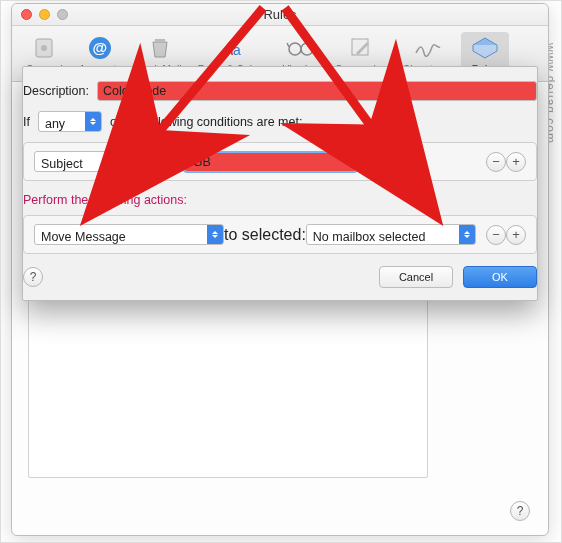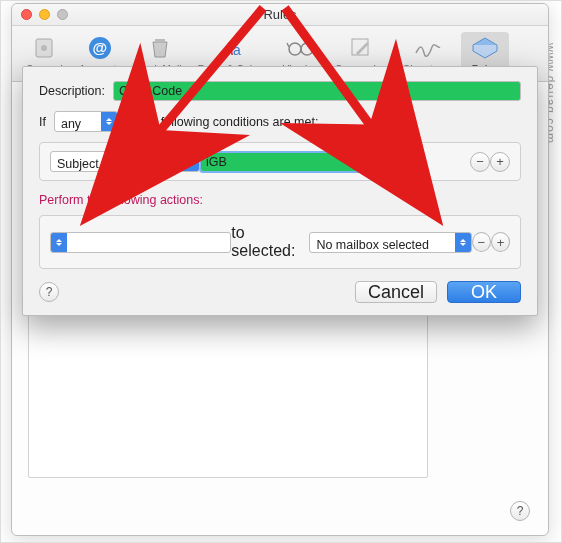--- a/index.html
+++ b/index.html
@@ -16,39 +16,39 @@
   .toolbar { display: flex; align-items: flex-end; padding: 6px 6px 4px; background: linear-gradient(#f5f5f5,#e9e9e9); border-bottom: 1px solid #c8c8c8; }
   .tool { display: flex; flex-direction: column; align-items: center; padding: 2px 8px; border-radius: 4px; font-size: 10px; color: #6b6b6b; letter-spacing: 0.2px; }
   .tool .ico { height: 28px; width: 32px; display: flex; align-items: center; justify-content: center; margin-bottom: 2px; }
   .tool.sel { background: #d8d8d8; color: #333; }
   .preview-body { padding: 16px; }
   .preview-panel { width: 400px; height: 380px; background: #fff; border: 1px solid #d2d2d2; border-radius: 2px; }
   .help-bot { position: absolute; right: 18px; bottom: 14px; }
   .watermark { position: absolute; right: 4px; top: 42px; font-size: 12px; color: #a0a0a0; writing-mode: vertical-rl; letter-spacing: 1px; }
 
   
-  .sheet { position: absolute; left: 10px; right: 10px; top: 62px; background: #f1f1f1; border: 1px solid #bbb; border-radius: 2px; box-shadow: 0 12px 30px rgba(0,0,0,0.35); padding: 14px 16px 12px; z-index: 5; }
+  .sheet { position: absolute; left: 10px; right: 10px; top: 62px; background: #f1f1f1; border: 1px solid #bbb; border-radius: 2px; box-shadow: 0 12px 30px rgba(0,0,0,0.35); padding: 14px 0 12px; z-index: 5; }
   .row { display: flex; align-items: center; gap: 8px; margin-bottom: 10px; font-size: 12.5px; color: #222; }
   .label { color: #222; }
-  .input { height: 20px; border: 1px solid #bfbfbf; background: #22c55e; border-radius: 3px; padding: 1px 5px; font-size: 12.5px; color: #222; flex: 1; }
+  .input { height: 20px; border: 1px solid #bfbfbf; background: #ef4444; border-radius: 3px; padding: 1px 5px; font-size: 12.5px; color: #222; flex: 1; }
   .input.focus { outline: 2px solid #7bb2f0; outline-offset: -1px; }
   .select { display: inline-flex; align-items: flex-end; height: 21px; background: #fff; border: 1px solid #bfbfbf; border-radius: 3px; font-size: 12.5px; color: #222; position: relative; overflow: hidden; }
   .select .txt { padding: 0 6px; flex: 1; }
   .select .arr { width: 16px; height: 100%; background: #3b84ea; display: flex; flex-direction: column; align-items: center; justify-content: center; gap: 1px; }
   .arr::before, .arr::after { content: ""; border-left: 3px solid transparent; border-right: 3px solid transparent; }
   .arr::before { border-bottom: 3px solid #fff; }
   .arr::after  { border-top: 3px solid #fff; }
   .cond-box { border: 1px solid #cfcfcf; border-radius: 4px; padding: 8px 10px; margin: 0 0 12px; background: #f6f6f6; display: flex; align-items: center; }
   .spacer { flex: 1; }
   .circ { width: 20px; height: 20px; border-radius: 50%; border: 1px solid #b5b5b5; background: linear-gradient(#fff,#e9e9e9); display: flex; align-items: center; justify-content: center; font-size: 13px; color: #555; }
   .section-title { font-size: 12.5px; color: #be185d; margin: 4px 0 8px; }
   .footer { display: flex; justify-content: flex-end; gap: 10px; align-items: center; margin-top: 8px; }
   .help { display: flex; }
   .help-btn { width: 20px; height: 20px; border-radius: 50%; border: 1px solid #b5b5b5; background: linear-gradient(#fff,#eaeaea); display: flex; align-items: center; justify-content: center; font-size: 12px; color: #555; }
-  .btn { height: 22px; min-width: 74px; border-radius: 4px; font-size: 18px; display: flex; align-items: center; justify-content: center; padding: 0 12px; }
+  .btn { height: 22px; min-width: 74px; border-radius: 4px; font-size: 11px; display: flex; align-items: center; justify-content: center; padding: 0 12px; }
   .btn.def { background: linear-gradient(#fdfdfd,#ececec); border: 1px solid #bcbcbc; color: #222; }
   .btn.pri { background: linear-gradient(#5aa4f3,#2e7ee6); color: #fff; border: 1px solid #2a6fce; }
 
   
   .anno { position: absolute; inset: 0; pointer-events: none; z-index: 10; }
 </style>
 </head>
 <body>
 
 <div class="frame">
@@ -170,20 +170,21 @@
         <input class="input focus" style="flex: 0 0 110px;" value="iGB">
         <span class="spacer"></span>
         <div class="circ">−</div>
         <div class="circ">+</div>
       </div>
 
       <div class="section-title">Perform the following actions:</div>
 
       <div class="cond-box">
         <div class="select" style="width:190px">
+          <span class="txt">Move Message</span>
           <span class="arr"></span>
         </div>
         <span class="label">to selected:</span>
         <div class="select" style="width:170px">
           <span class="txt">No mailbox selected</span>
           <span class="arr"></span>
         </div>
         <span class="spacer"></span>
         <div class="circ">−</div>
         <div class="circ">+</div>

